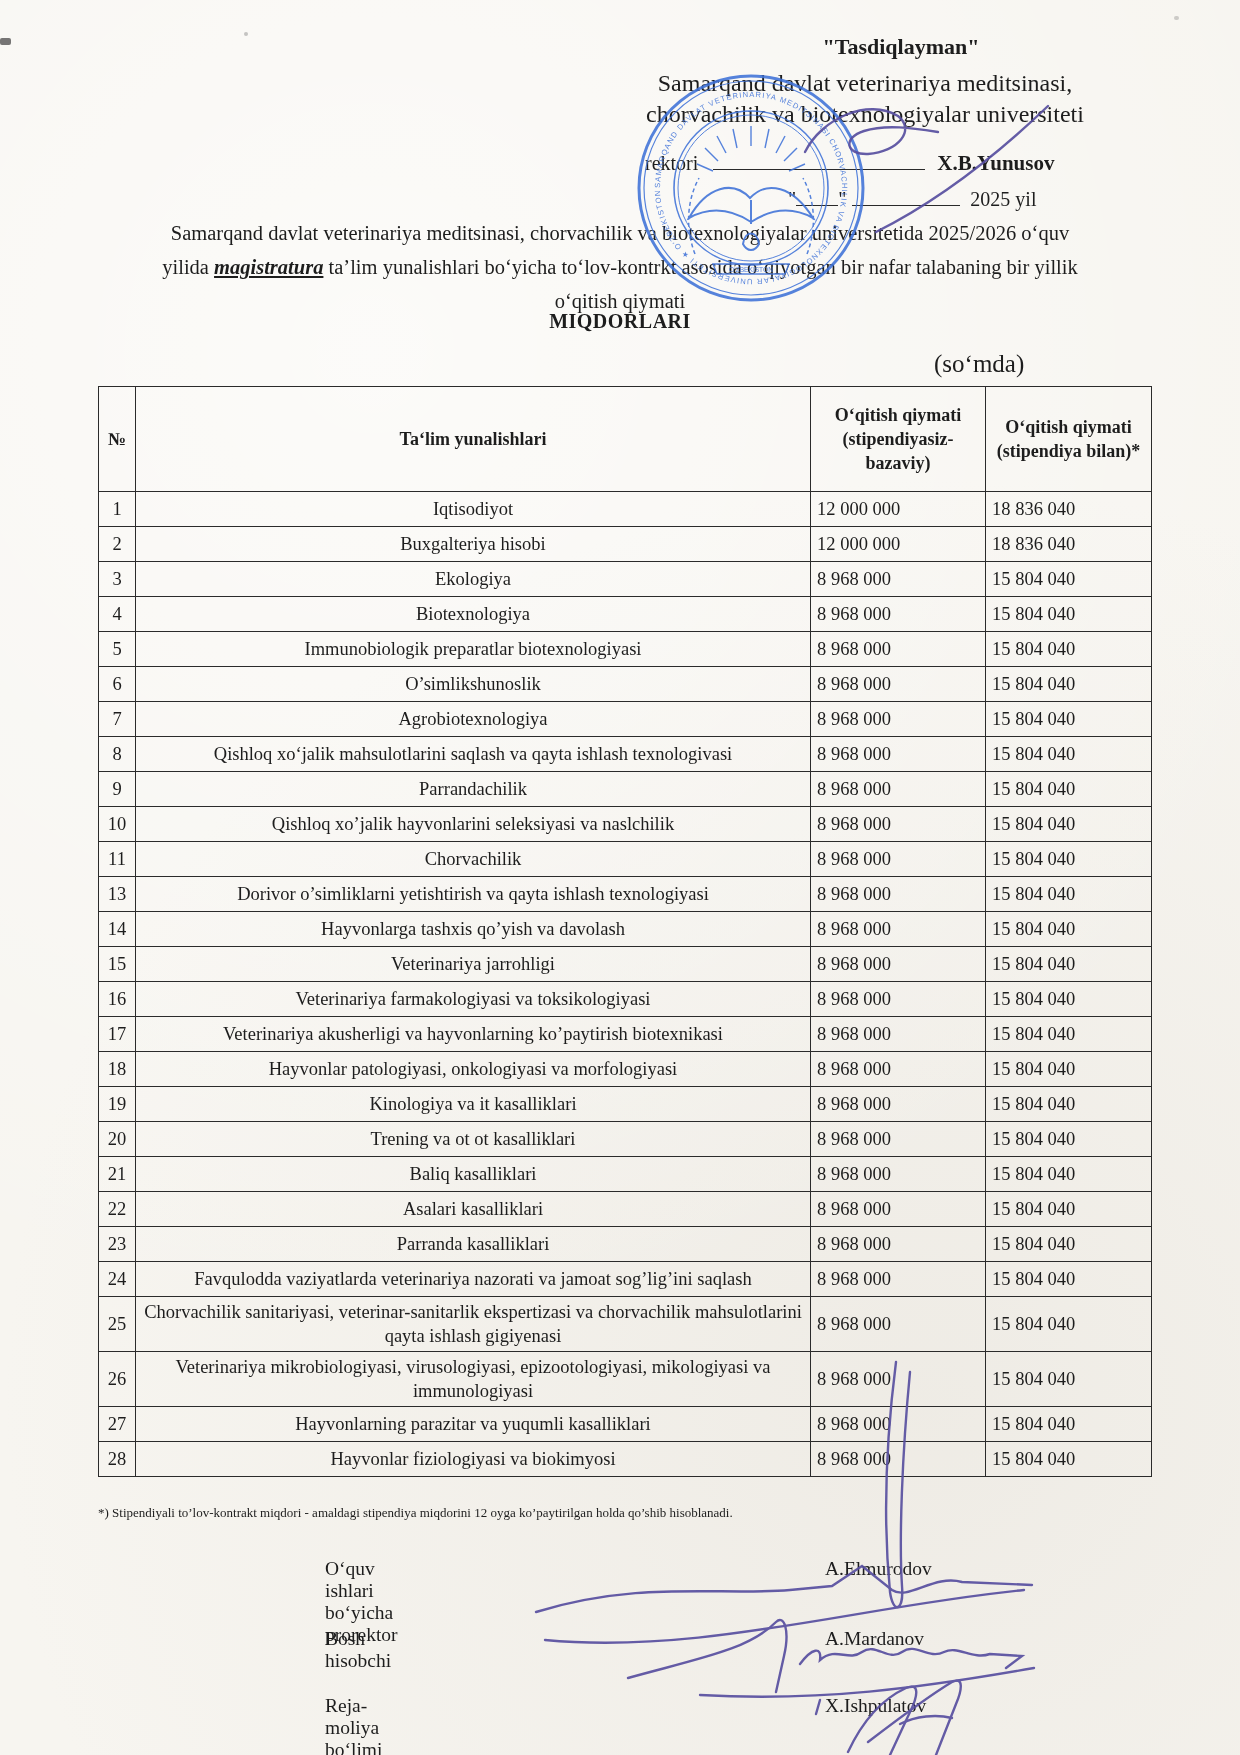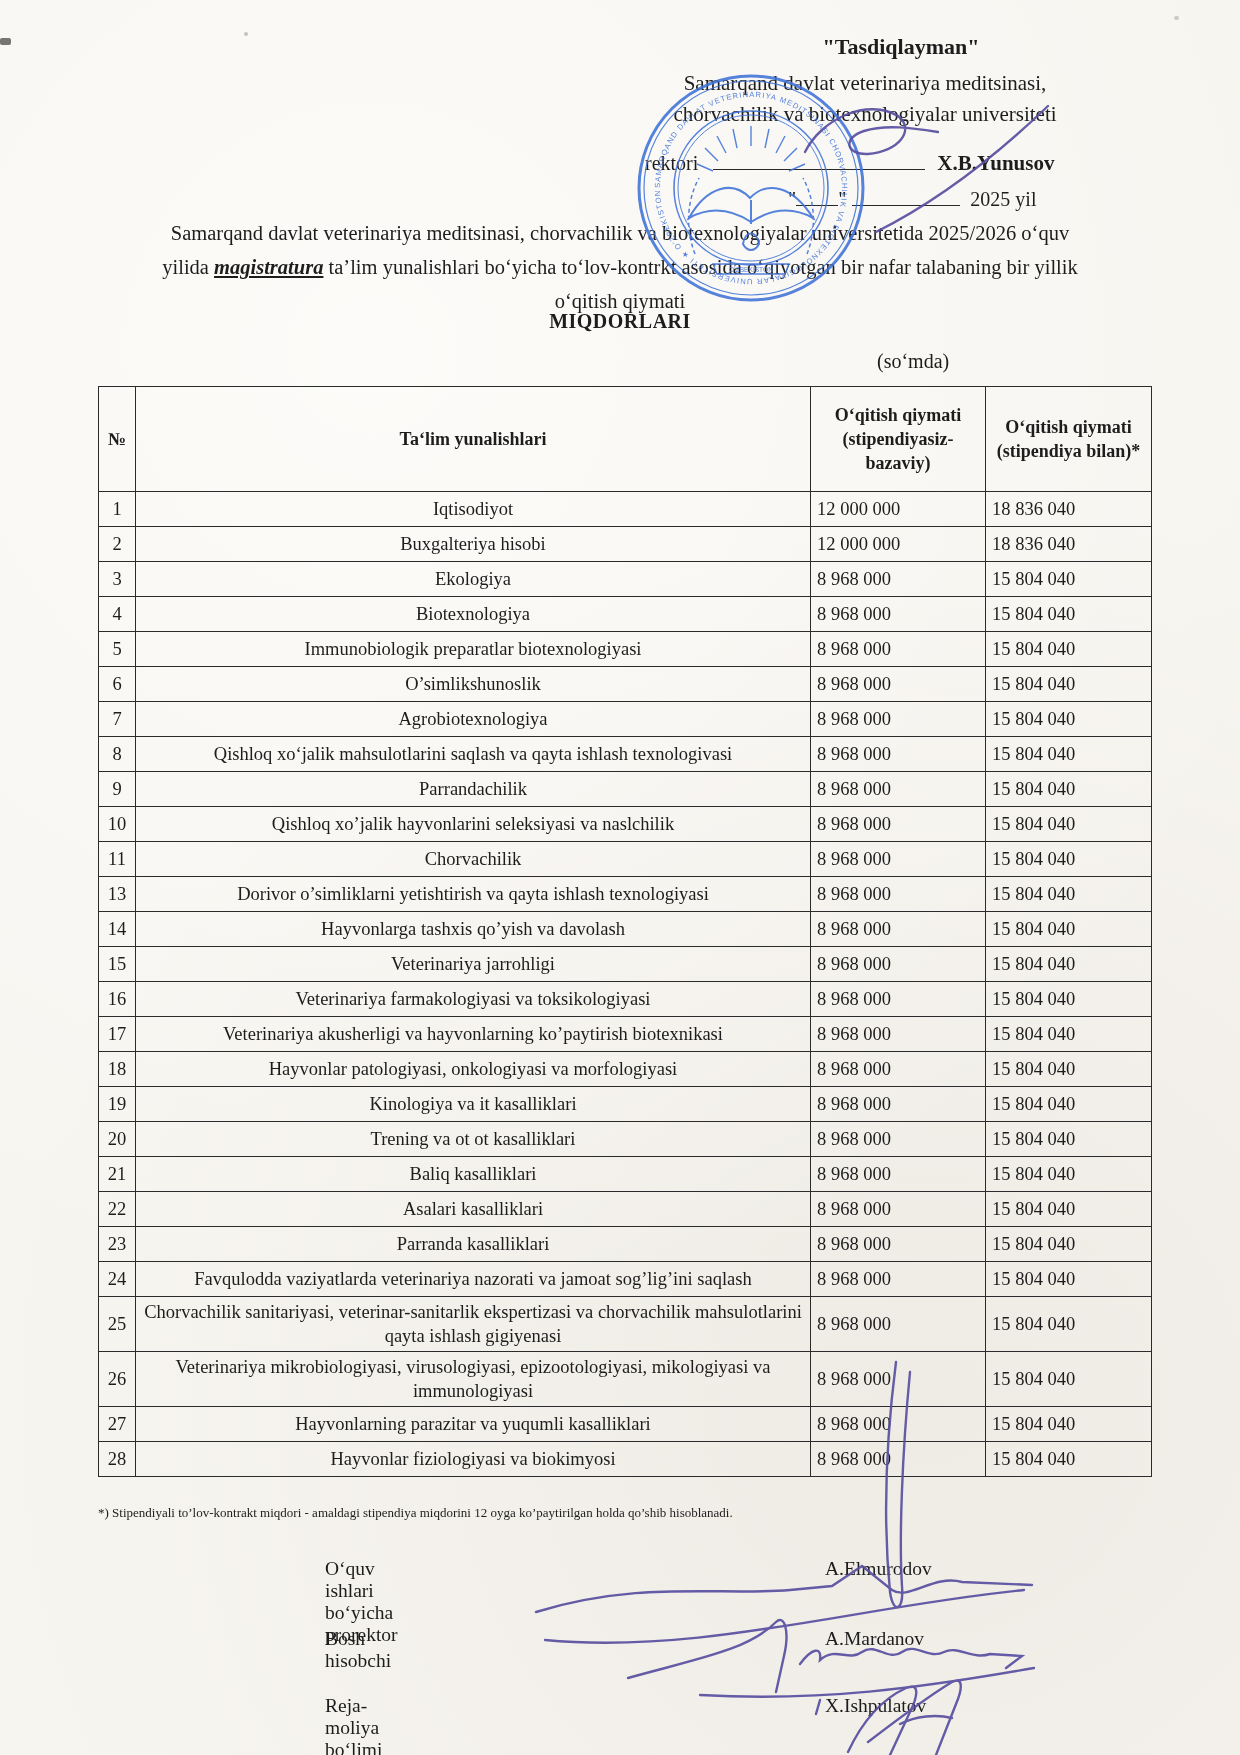--- a/index.html
+++ b/index.html
@@ -8,29 +8,29 @@
     background:#f7f5f0;
     background-image:radial-gradient(circle at 30% 20%, rgba(255,255,255,.6), rgba(0,0,0,0) 60%),
                      radial-gradient(circle at 75% 80%, rgba(230,226,218,.5), rgba(0,0,0,0) 55%);
     font-family:"Liberation Serif","DejaVu Serif",serif;
     color:#1d1d1d;
   }
   .abs{position:absolute;}
   .blank{display:inline-block;border-bottom:1.6px solid #2a2a2a;height:1.05em;vertical-align:baseline;}
   
   .tasdiq{left:751px;top:34px;width:300px;text-align:center;font-weight:bold;font-size:22px;}
-  .org{left:565px;top:68px;width:600px;text-align:center;font-size:21px;line-height:31px;}
+  .org{left:565px;top:68px;width:600px;text-align:center;font-size:24px;line-height:31px;}
   .rektor-line{left:645px;top:148px;font-size:20px;white-space:nowrap;}
   .rektor-name{font-weight:bold;font-size:21px;margin-left:12px;}
   .date-line{left:788px;top:184px;font-size:20px;white-space:nowrap;}
   
   .intro{left:60px;top:216px;width:1120px;text-align:center;font-size:20.5px;line-height:34px;}
   .intro .em{font-weight:bold;font-style:italic;text-decoration:underline;}
   .miqdor{left:70px;top:310px;width:1100px;text-align:center;font-weight:bold;font-size:20px;letter-spacing:.5px;}
-  .somda{left:877px;top:350px;font-size:20px;}
+  .somda{left:934px;top:350px;font-size:25px;}
   
   table.fees{border-collapse:collapse;position:absolute;left:98px;top:386px;width:1053px;table-layout:fixed;background:transparent;}
   table.fees th,table.fees td{border:1.7px solid #2b2b2b;}
   table.fees th{font-weight:bold;font-size:18px;text-align:center;vertical-align:middle;height:100px;white-space:pre-line;line-height:24px;padding:2px 4px;}
   table.fees td{font-size:18.5px;line-height:24px;padding:3px 6px;height:28px;vertical-align:middle;}
   td.c-num{text-align:center;padding:3px 2px;}
   td.c-name{text-align:center;}
   td.c-money{text-align:left;margin-left:13px;}
   
   .footnote{left:98px;top:1505px;width:1000px;font-size:13px;}

